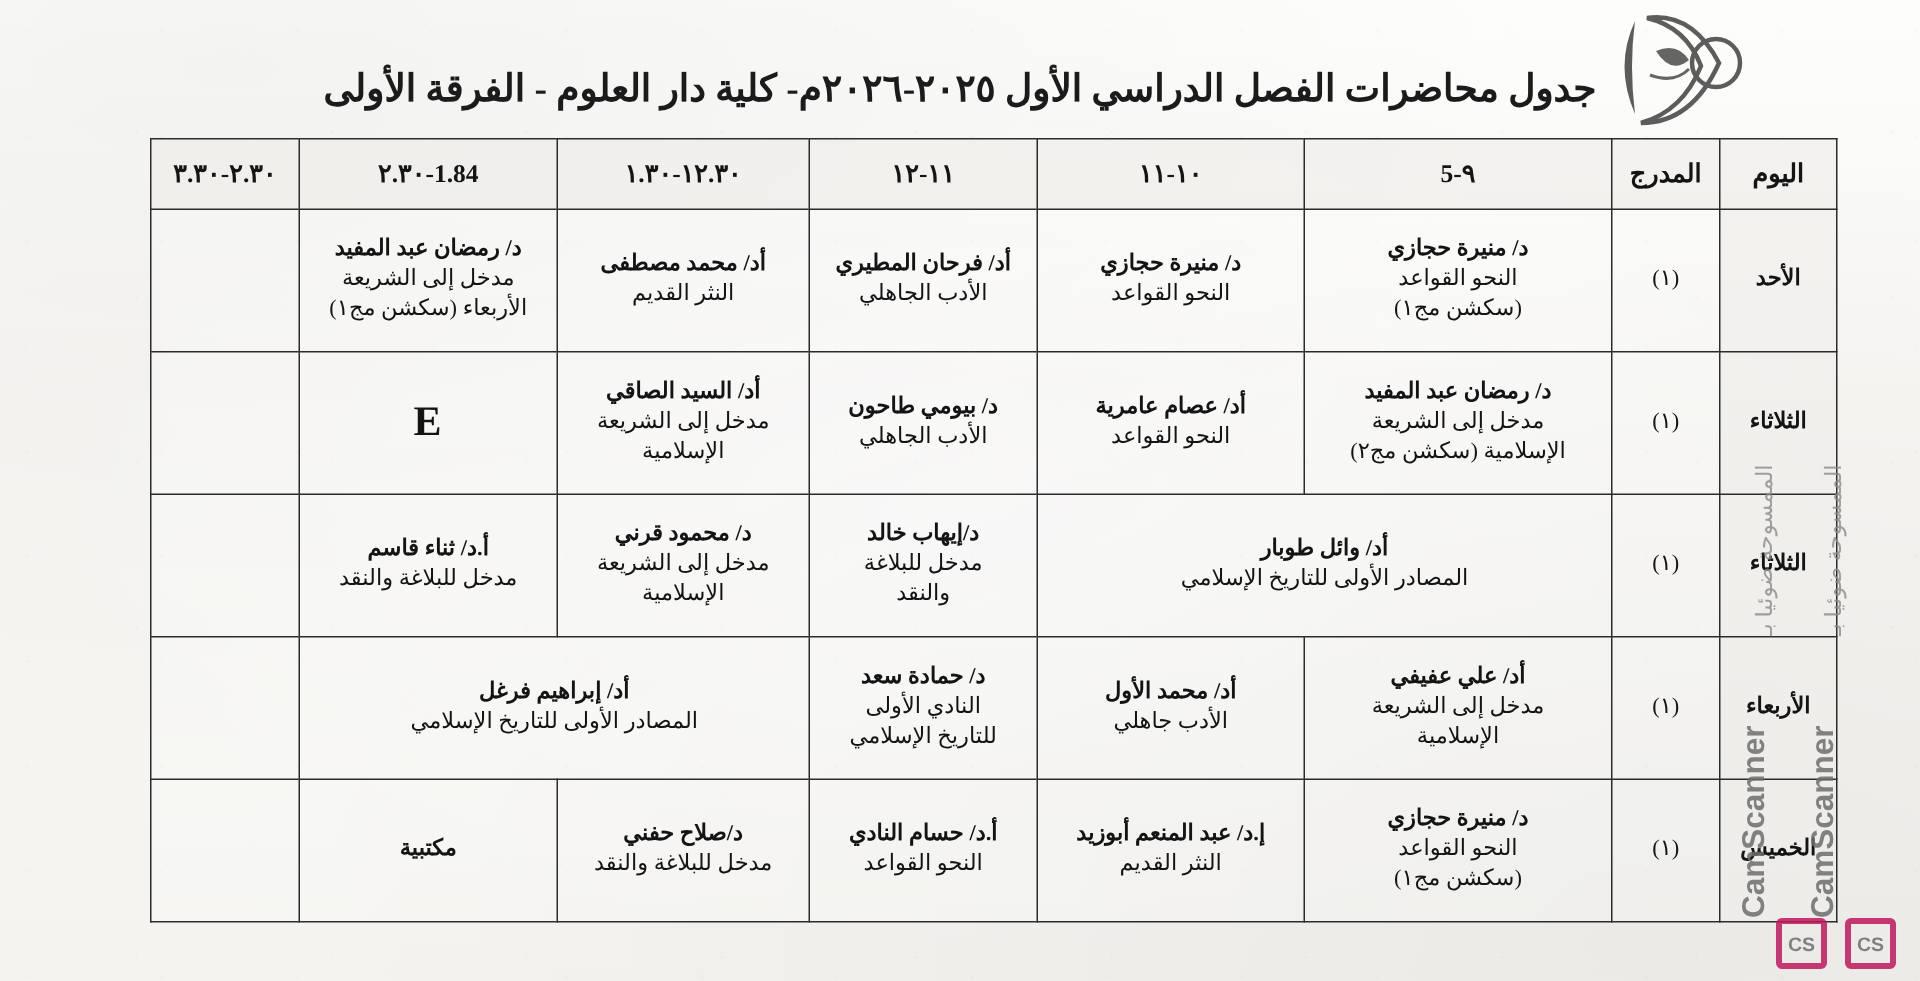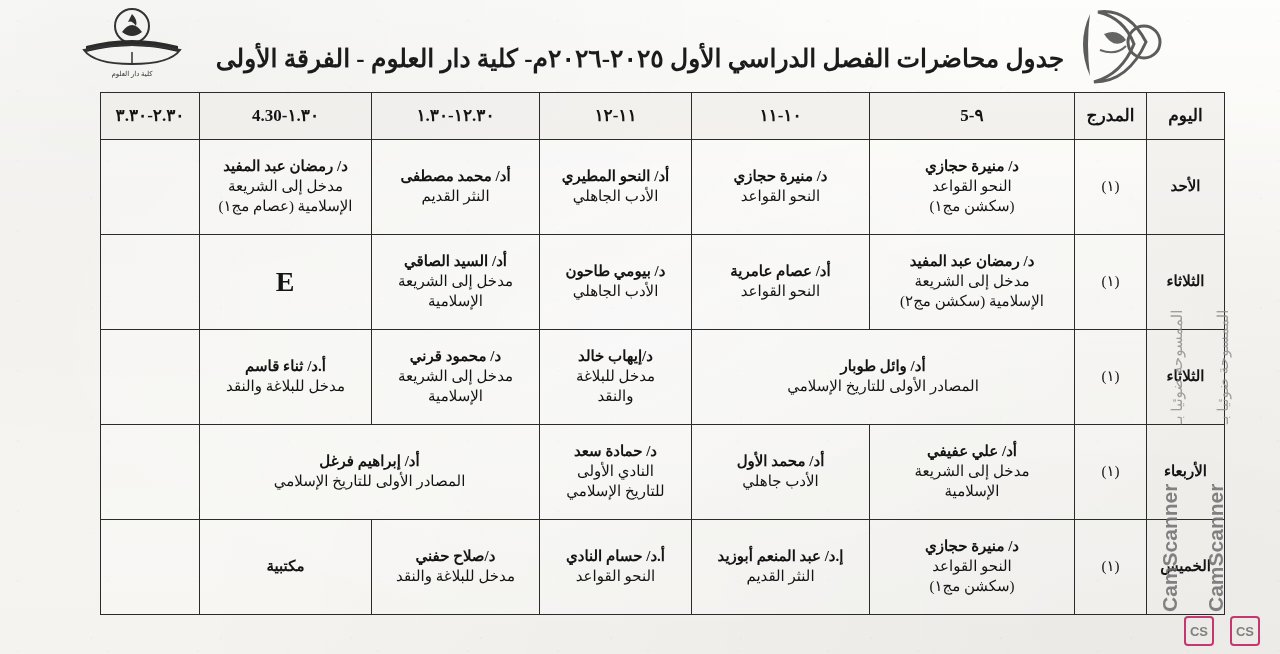--- a/index.html
+++ b/index.html
@@ -124,21 +124,21 @@
     transform:rotate(-90deg);
     white-space:nowrap;
     font-size:15px;
     color:#8a8a8a;
     opacity:.8;
   }
   .cs-badge{
     position:absolute;
     bottom:0;left:2px;
     width:26px;height:26px;
-    border:2px solid #be185d;
+    border:4px solid #be185d;
     border-radius:4px;
     color:#6e6e6e;
     font-family:"Liberation Sans", sans-serif;
     font-size:13px;font-weight:bold;
     display:flex;align-items:center;justify-content:center;
     opacity:.85;
   }
   
   .speckle{
     position:absolute;inset:0;pointer-events:none;
@@ -149,31 +149,20 @@
   }
 </style>
 </head>
 <body>
 
 <div class="paper"></div>
 <div class="speckle"></div>
 
 <div class="header">
 
-  <div class="crest-box">
-    <svg viewBox="0 0 108 74" width="108" height="74" aria-hidden="true">
-      <ellipse cx="54" cy="20" rx="17" ry="17" fill="none" stroke="#333" stroke-width="2"></ellipse>
-      <path d="M44 26 q10 -14 20 0 q-10 8 -20 0 z" fill="#2f2f2f"></path>
-      <path d="M54 8 q6 6 4 12 q-4 -6 -8 -4 z" fill="#2f2f2f"></path>
-      <path d="M8 40 q46 -12 92 0 l0 6 q-46 -12 -92 0 z" fill="#2b2b2b"></path>
-      <path d="M6 44 q48 -10 96 0 q-10 14 -48 14 q-38 0 -48 -14 z" fill="none" stroke="#333" stroke-width="2"></path>
-      <line x1="54" y1="46" x2="54" y2="58" stroke="#333" stroke-width="1.5"></line>
-      <text x="54" y="70" text-anchor="middle" font-size="7" fill="#333" font-family="Liberation Serif, serif">كلية دار العلوم</text>
-    </svg>
-  </div>
 
   <div class="logo-left">
     <svg viewBox="0 0 110 78" width="110" height="78" aria-hidden="true">
       <path d="M20 8 q-14 30 0 62 q-4 -32 0 -62 z" fill="#3a3a3a"></path>
       <path d="M28 6 q30 -4 48 30 q-18 40 -52 40 q28 -8 40 -38 q-10 -26 -36 -32 z" fill="none" stroke="#3a3a3a" stroke-width="3"></path>
       <circle cx="74" cy="36" r="16" fill="none" stroke="#3a3a3a" stroke-width="3"></circle>
       <path d="M34 28 q14 -6 22 6 q-12 10 -22 -6 z" fill="#444"></path>
       <path d="M30 44 q16 6 26 -4" fill="none" stroke="#444" stroke-width="2"></path>
     </svg>
   </div>
@@ -192,49 +181,49 @@
       <col class="c-s5">
   </colgroup>
   <thead>
     <tr>
       <th>اليوم</th>
       <th>المدرج</th>
       <th>٩-5</th>
       <th>١٠-١١</th>
       <th>١١-١٢</th>
       <th>١٢.٣٠-١.٣٠</th>
-      <th>١.٣٠-4.30</th>
+      <th>1.84-٢.٣٠</th>
       <th>٢.٣٠-٣.٣٠</th>
     </tr>
   </thead>
   <tbody>
       <tr>
         <td class="day">الأحد</td>
         <td class="hall">(١)</td>
         <td class="cell">
           <span class="ln teacher">د/ منيرة حجازي</span>
           <span class="ln">النحو القواعد</span>
           <span class="ln">(سكشن مج١)</span>
         </td>
         <td class="cell">
           <span class="ln teacher">د/ منيرة حجازي</span>
           <span class="ln">النحو القواعد</span>
         </td>
         <td class="cell">
-          <span class="ln teacher">أد/ النحو المطيري</span>
+          <span class="ln teacher">أد/ فرحان المطيري</span>
           <span class="ln">الأدب الجاهلي</span>
         </td>
         <td class="cell">
           <span class="ln teacher">أد/ محمد مصطفى</span>
           <span class="ln">النثر القديم</span>
         </td>
         <td class="cell">
           <span class="ln teacher">د/ رمضان عبد المفيد</span>
           <span class="ln">مدخل إلى الشريعة</span>
-          <span class="ln">الإسلامية (عصام مج١)</span>
+          <span class="ln">الأربعاء (سكشن مج١)</span>
         </td>
         <td class="cell empty"></td>
       </tr>
       <tr>
         <td class="day">الثلاثاء</td>
         <td class="hall">(١)</td>
         <td class="cell">
           <span class="ln teacher">د/ رمضان عبد المفيد</span>
           <span class="ln">مدخل إلى الشريعة</span>
           <span class="ln">الإسلامية (سكشن مج٢)</span>

